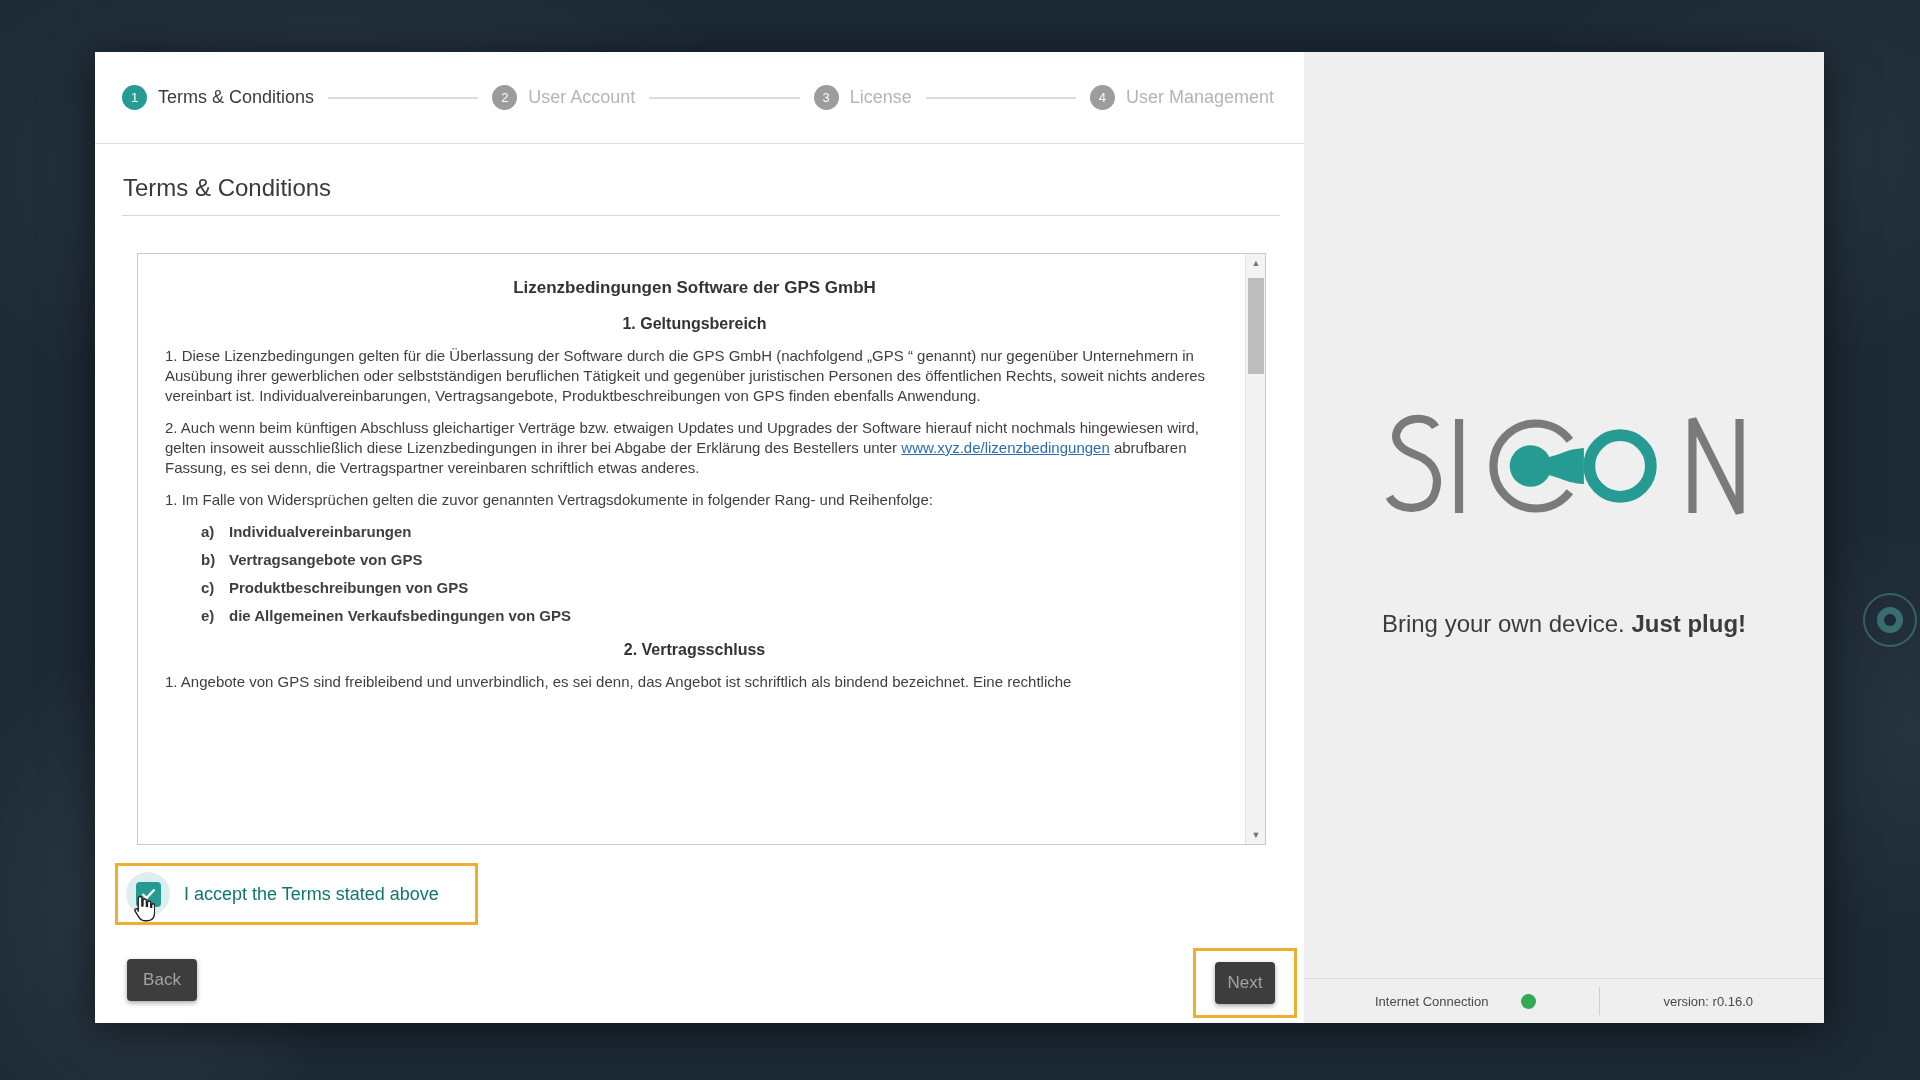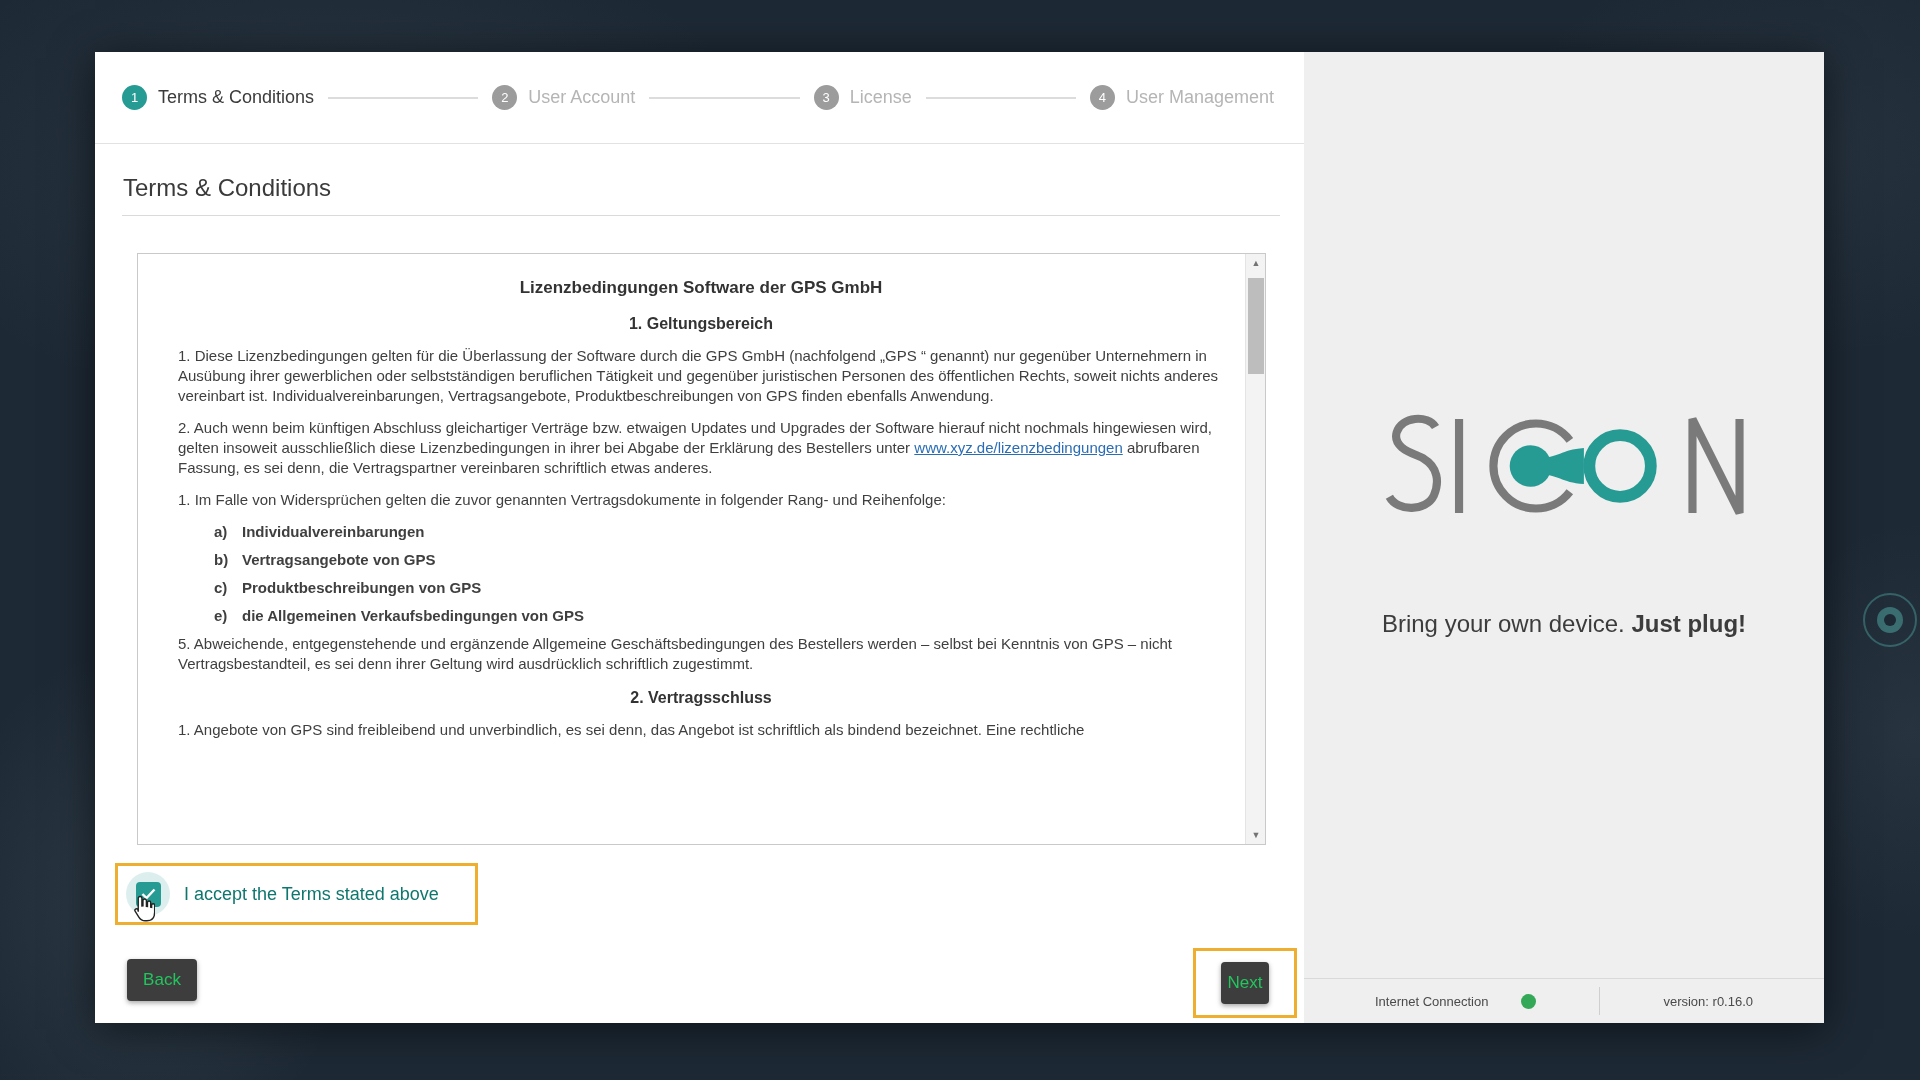--- a/index.html
+++ b/index.html
@@ -34,21 +34,21 @@
   .step.active .step-label { color:#3b3b3b; }
   .step-line { flex:1; height:2px; background:#dcdcdc; margin:0 14px; }
 
   .page-heading { position:absolute; left:28px; top:122px; font-size:24px; font-weight:normal;
                   color:#3a3a3a; }
   .heading-rule { position:absolute; left:27px; top:163px; width:1158px; height:1px; background:#dadada; }
 
   
   .terms-box { position:absolute; left:42px; top:201px; width:1129px; height:592px;
                border:1px solid #c9c9c9; background:#fff; overflow:hidden; }
-  .terms-content { position:absolute; left:17px; top:0; right:21px; padding:24px 20px 0 23px;
+  .terms-content { position:absolute; left:4px; top:0; right:21px; padding:24px 20px 0 23px;
                    font-size:15px; line-height:20px; color:#3f3f3f; }
   .terms-title { text-align:center; font-size:17px; font-weight:bold; color:#333; margin-bottom:16px; }
   .terms-section { text-align:center; font-size:16px; font-weight:bold; color:#333; margin:14px 0 12px; }
   .terms-content p { margin:0 0 12px; }
   .terms-list { list-style:none; margin:0 0 4px 36px;font-weight:bold; }
   .terms-list li { margin-bottom:8px; }
   .terms-list .marker { display:inline-block; width:28px; }
   .terms-link { color:var(--link_blue, #2a6db5); text-decoration:underline; cursor:pointer; }
 
   
@@ -65,28 +65,28 @@
                 border:3px solid var(--highlight_orange, #eeaf30); background:#fff;
                 display:flex; align-items:center; padding-left:8px; }
   .ripple { width:44px; height:44px; border-radius:50%; background:rgba(38,155,148,0.16);
             display:flex; align-items:center; justify-content:center; flex:none; position:relative; }
   .checkbox { width:25px; height:25px; border-radius:4px; background:var(--accent_teal, #269b94);
               display:flex; align-items:center; justify-content:center; cursor:pointer; }
   .accept-label { margin-left:14px; font-size:18px; color:#0f766e; }
   .hand-cursor { position:absolute; left:3px; top:22px; pointer-events:none; }
 
   
-  .btn { background:var(--button_dark, #3d3d3d); color:#22c55e; border:none; border-radius:4px;
+  .btn { background:var(--button_dark, #3d3d3d); color:#a3a3a3; border:none; border-radius:4px;
          font-size:17px; font-family:"Liberation Sans", sans-serif; cursor:pointer;
          box-shadow:0 2px 5px rgba(0,0,0,0.35); }
   .back-btn { position:absolute; left:32px; top:907px; width:70px; height:42px; }
   .next-box { position:absolute; left:1098px; top:896px; width:104px; height:70px;
               border:3px solid var(--highlight_orange, #eeaf30); background:#fff;
               display:flex; align-items:center; justify-content:center; }
-  .next-btn { width:48px; height:42px; }
+  .next-btn { width:60px; height:42px; }
 
   
   .sidebar { position:relative; width:520px; height:100%; background:#efefef; }
   .logo { position:absolute; left:70px; top:355px; }
   .tagline { position:absolute; left:0; top:558px; width:100%; text-align:center; font-size:24px;
              color:#3c3c3c; }
   .tagline b { font-weight:bold; }
   .status-row { position:absolute; left:0; bottom:0; width:100%; height:45px;
                 border-top:1px solid #d9d9d9; display:flex; align-items:center;
                 justify-content:center; font-size:13px; color:#4a4a4a;gap:21px; }
@@ -142,21 +142,20 @@
         <div class="terms-section">1. Geltungsbereich</div>
         <p>1. Diese Lizenzbedingungen gelten für die Überlassung der Software durch die GPS GmbH (nachfolgend „GPS “ genannt) nur gegenüber Unternehmern in Ausübung ihrer gewerblichen oder selbstständigen beruflichen Tätigkeit und gegenüber juristischen Personen des öffentlichen Rechts, soweit nichts anderes vereinbart ist. Individualvereinbarungen, Vertragsangebote, Produktbeschreibungen von GPS  finden ebenfalls Anwendung.</p>
         <p><span>2. Auch wenn beim künftigen Abschluss gleichartiger Verträge bzw. etwaigen Updates und Upgrades der Software hierauf nicht nochmals hingewiesen wird, gelten insoweit ausschließlich diese Lizenzbedingungen in ihrer bei Abgabe der Erklärung des Bestellers unter </span><span class="terms-link">www.xyz.de/lizenzbedingungen</span><span> abrufbaren Fassung, es sei denn, die Vertragspartner vereinbaren schriftlich etwas anderes.</span></p>
         <p>1. Im Falle von Widersprüchen gelten die zuvor genannten Vertragsdokumente in folgender Rang- und Reihenfolge:</p>
         <ul class="terms-list">
           <li><span class="marker">a)</span><span>Individualvereinbarungen</span></li>
           <li><span class="marker">b)</span><span>Vertragsangebote von GPS</span></li>
           <li><span class="marker">c)</span><span>Produktbeschreibungen von GPS</span></li>
           <li><span class="marker">e)</span><span>die Allgemeinen Verkaufsbedingungen von GPS</span></li>
         </ul>
-        <p>5. Abweichende, entgegenstehende und ergänzende Allgemeine Geschäftsbedingungen des Bestellers werden – selbst bei Kenntnis von GPS – nicht Vertragsbestandteil, es sei denn ihrer Geltung wird ausdrücklich schriftlich zugestimmt.</p>
         <div class="terms-section">2. Vertragsschluss</div>
         <p>1. Angebote von GPS  sind freibleibend und unverbindlich, es sei denn, das Angebot ist schriftlich als bindend bezeichnet. Eine rechtliche</p>
       </div>
       <div class="v-scrollbar">
         <div class="sb-btn sb-up">▲</div>
         <div class="sb-thumb"></div>
         <div class="sb-btn sb-down">▼</div>
       </div>
     </div>
 

